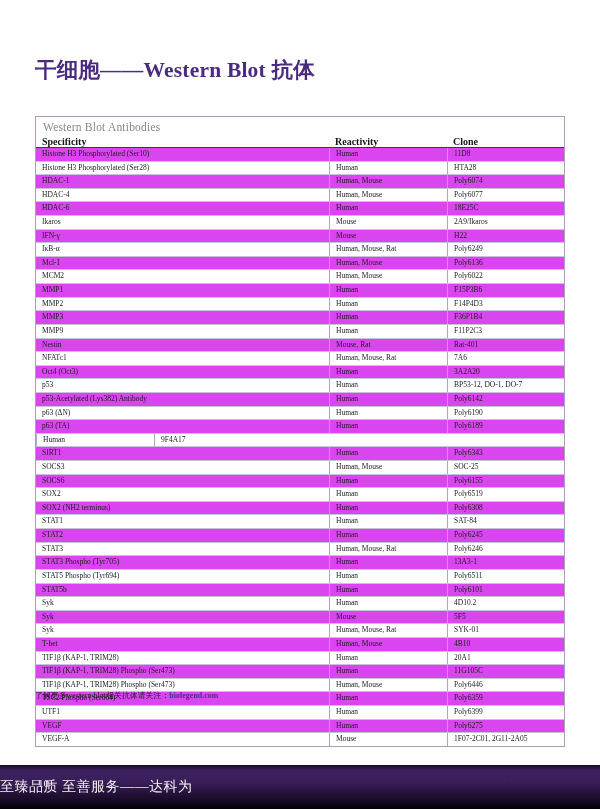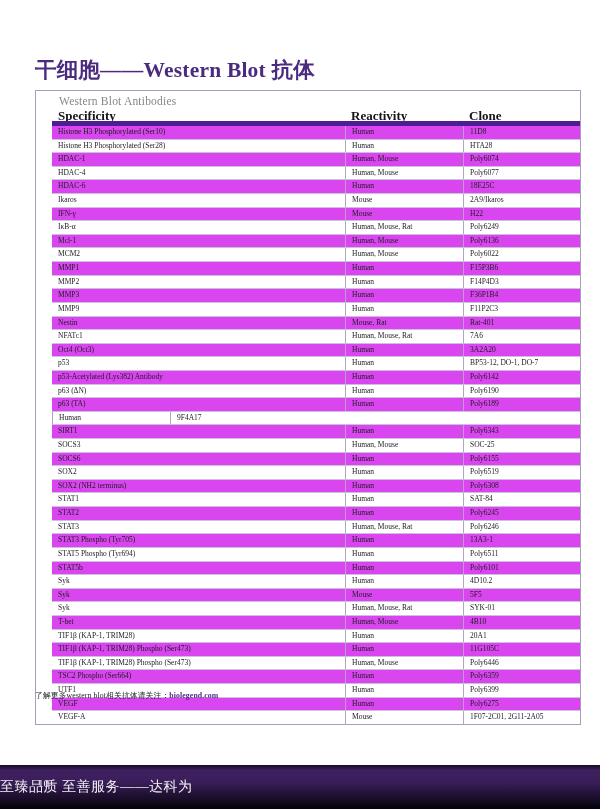--- a/index.html
+++ b/index.html
@@ -7,31 +7,31 @@
     position:relative;width:600px;height:809px;margin:0 auto;
     background:#ffffff;overflow:hidden;
     font-family:Liberation Serif, serif;
   }
   .main-title{
     position:absolute;left:35px;top:41px;
     font-size:21.5px;font-weight:600;letter-spacing:.2px;
     color:#4b2b80;white-space:nowrap;
   }
   .wb-table{
-    position:absolute;left:35px;top:90px;width:528px;
-    border:1px solid #ab9cc0;background:#fff;padding-left:16px;
+    position:absolute;left:35px;top:116px;width:528px;
+    border:1px solid #ab9cc0;background:#fff;
   }
   .wb-table-title{
     height:19px;line-height:21px;padding-left:7px;
     font-size:11.5px;color:#87878c;letter-spacing:.2px;
   }
   .thead{
     display:flex;height:11px;line-height:11px;
-    border-bottom:5px solid #4c1d95;
-    font-size:13px;font-weight:bold;color:#151519;
+    border-bottom:1px solid #4c1d95;
+    font-size:10px;font-weight:bold;color:#151519;
   }
   .trow{
     display:flex;height:12.614px;line-height:12.8px;
     font-size:7.5px;color:#1c1c20;
     border-bottom:1px solid #cdc0dc;
     background:#ffffff;
   }
   .trow:last-child{border-bottom:none;}
   .trow.shaded{background:#d946ef;}
   .tcell{box-sizing:border-box;padding-left:6px;overflow:hidden;white-space:nowrap;}

